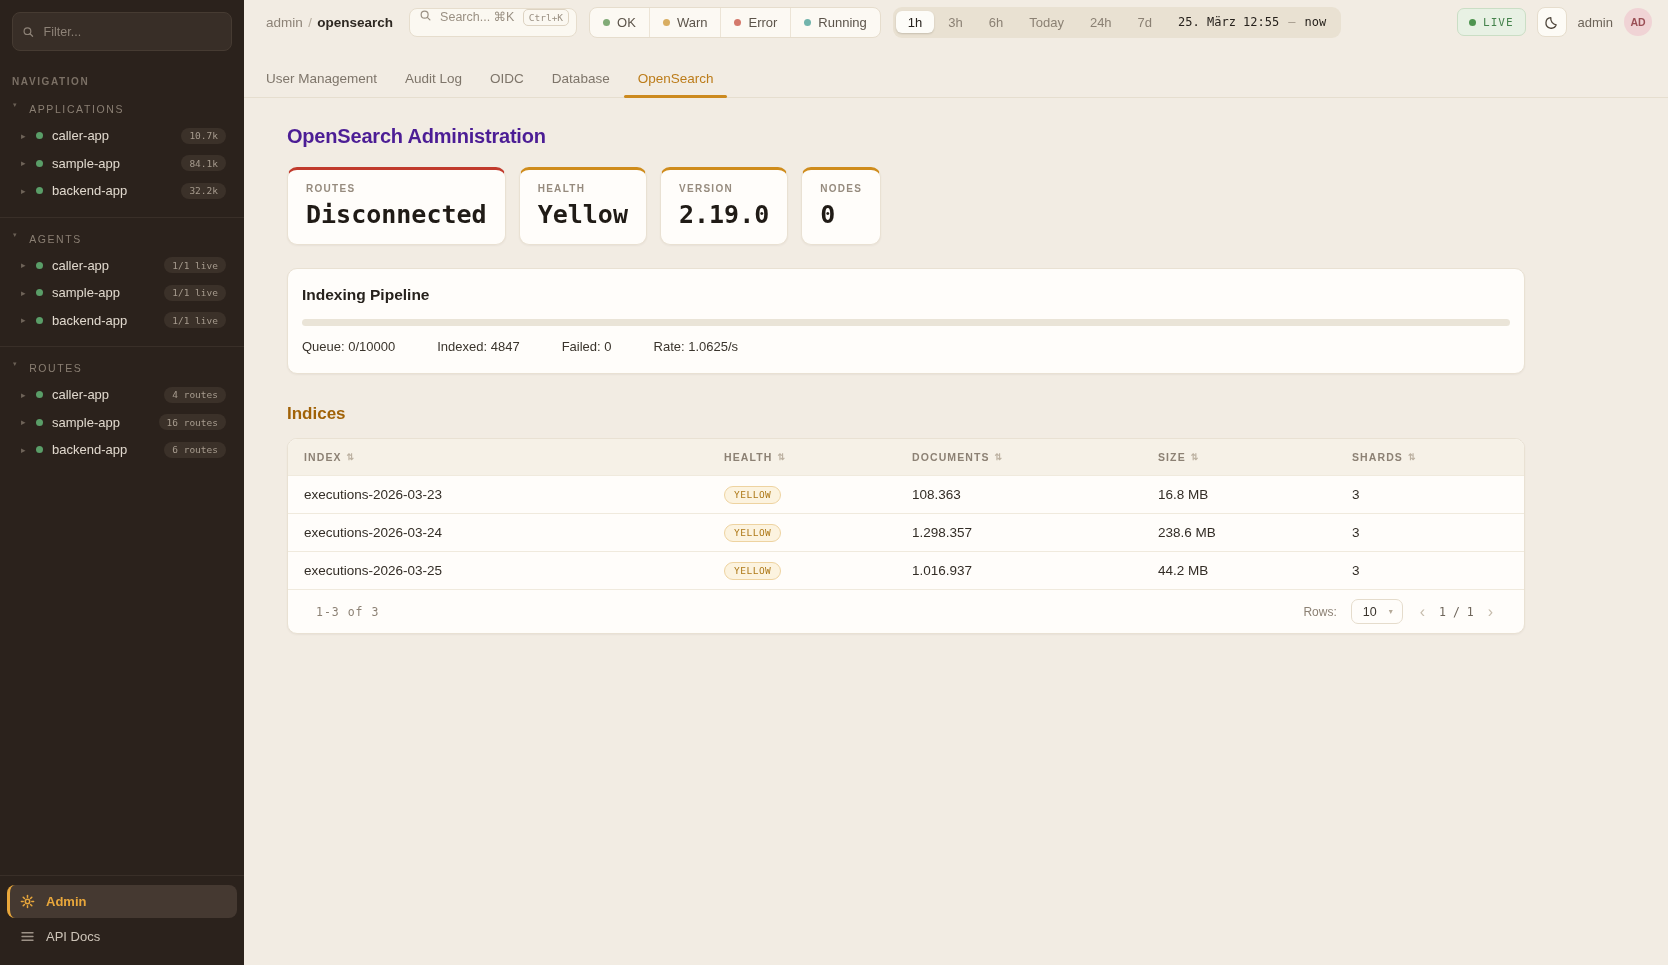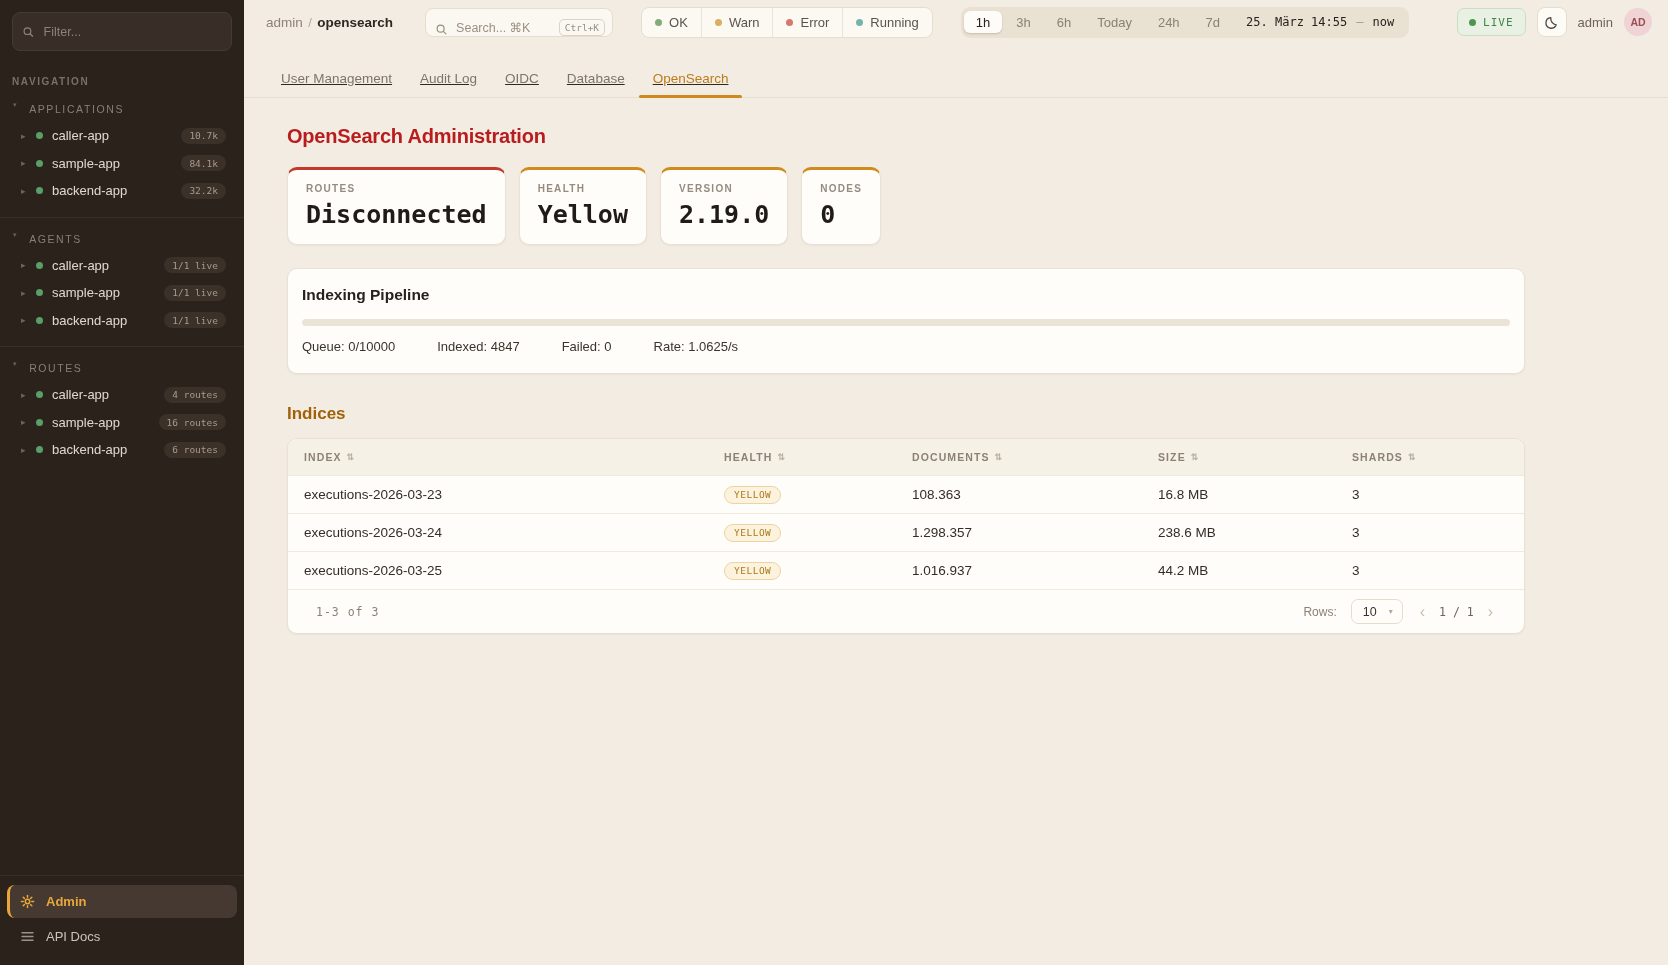--- a/index.html
+++ b/index.html
@@ -32,51 +32,51 @@
   .sidebar-footer { margin-top:auto; border-top:1px solid #392f28; padding:9px 7px 12px; display:flex; flex-direction:column; gap:2px; }
   .footer-item { display:flex; align-items:center; gap:11px; height:33px; padding:0 13px; border-radius:8px; font-size:13px; color:#cdc4b8; cursor:pointer; }
   .footer-item svg { flex:0 0 auto; }
   .footer-item.active { background:#453931; color:#e9a73b; border-left:3px solid #e9a73b; padding-left:10px; font-weight:600; }
   .footer-item .fi-icon { color:#9d9287; display:flex; }
   .footer-item.active .fi-icon { color:#e9a73b; }
 
   
   .main { flex:1; display:flex; flex-direction:column; min-width:0; }
 
-  .topbar { height:44px; display:flex; align-items:center; padding:0 16px 0 22px; gap:28px; flex:0 0 auto; }
+  .topbar { height:44px; display:flex; align-items:center; padding:0 16px 0 22px; gap:12px; flex:0 0 auto; }
   .crumb-parent { font-size:13.5px; color:#8d8377; cursor:pointer; }
   .crumb-sep { color:#b3a99b; font-size:13px; margin:0 1px; }
   .crumb-current { font-size:13.5px; color:#2e2822; font-weight:700; }
-  .searchbox { width:188px; height:29px; background:#fbf8f1; border:1px solid #e6ddcd; border-radius:8px; display:flex; align-items:flex-end; gap:6px; padding:0 7px 0 9px; margin-left:4px; }
+  .searchbox { width:168px; height:29px; background:#fbf8f1; border:1px solid #e6ddcd; border-radius:8px; display:flex; align-items:flex-start; gap:6px; padding:0 7px 0 9px; margin-left:4px; }
   .searchbox input { flex:1; min-width:0; border:0; background:transparent; outline:0; font-size:12.5px; color:#6e6458; font-family:inherit; }
   .searchbox input::placeholder { color:#9a9083; }
   .kbd { border:1px solid #ddd3c2; border-radius:5px; font-family:"DejaVu Sans Mono",monospace; font-size:9.5px; color:#9a9083; padding:2px 5px; white-space:nowrap; }
   .chip-group { display:flex; background:#fcf9f3; border:1px solid #e6ddcd; border-radius:8px; overflow:hidden; height:31px; align-items:stretch; }
   .chip { display:flex; align-items:center; gap:7px; padding:0 13px; font-size:13px; color:#5c544a; border-right:1px solid #ece4d6; cursor:pointer; }
   .chip:last-child { border-right:0; }
   .chip-dot { width:7px; height:7px; border-radius:50%; }
   .seg { display:flex; align-items:center; background:#e9e1d2; border-radius:9px; padding:3px; height:31px; }
   .seg-btn { padding:3.5px 12px; border-radius:6px; font-size:13px; color:#8b8174; cursor:pointer; white-space:nowrap; }
   .seg-btn.active { background:#fdfcf8; color:#27221d; font-weight:400; box-shadow:0 1px 2px rgba(60,50,30,.2); }
   .seg-date { font-family:"DejaVu Sans Mono",monospace; font-size:12px; color:#27221d; padding:0 12px 0 14px; display:flex; gap:9px; align-items:center; white-space:nowrap; }
   .seg-dash { color:#a2988a; }
   .top-right { margin-left:auto; display:flex; align-items:center; gap:11px; }
   .live { display:flex; align-items:center; gap:7px; background:#e8f1e4; border:1px solid #cadec5; border-radius:7px; padding:0 11px; height:28px; font-family:"DejaVu Sans Mono",monospace; font-size:11px; letter-spacing:1px; color:#45834c; cursor:pointer; }
   .live-dot { width:7px; height:7px; border-radius:50%; background:#4f9450; }
   .theme-btn { width:30px; height:30px; background:#fdfbf6; border:1px solid #e6ddcd; border-radius:8px; display:flex; align-items:center; justify-content:center; cursor:pointer; color:#4f463c; }
   .user-name { font-size:13px; color:#6e655a; }
   .avatar { width:28px; height:28px; border-radius:50%; background:#f0d3d5; color:#9a4e55; font-size:10.5px; font-weight:700; display:flex; align-items:center; justify-content:center; cursor:pointer; }
 
-  .tabs { display:flex; padding-left:23px; border-bottom:1px solid #e6decf; margin-top:17px; flex:0 0 auto;text-decoration:underline; }
+  .tabs { display:flex; padding-left:8px; border-bottom:1px solid #e6decf; margin-top:17px; flex:0 0 auto; }
   .tab { padding:10px 14px 11px; font-size:13.5px; color:#7e756a; cursor:pointer; position:relative; white-space:nowrap; }
   .tab.active { color:#bc7c1a; font-weight:500; }
   .tab.active::after { content:""; position:absolute; left:0; right:0; bottom:-1px; height:3px; background:#cc8a1f; border-radius:2px; }
 
   .content { padding-left:43px; width:1281px; }
-  .page-title { font-size:20px; font-weight:700; color:#b91c1c; margin:27px 0 19px; letter-spacing:-.2px; }
+  .page-title { font-size:20px; font-weight:700; color:#4c1d95; margin:27px 0 19px; letter-spacing:-.2px; }
 
   .stat-cards { display:flex; gap:13px; }
   .stat-card { background:#fffdfa; border:1px solid #e9e1d3; border-top:3px solid #cf8c1c; border-radius:10px; padding:13px 18px 15px; box-shadow:0 1px 2px rgba(90,75,50,.06); }
   .stat-label { font-size:10px; font-weight:700; letter-spacing:1.3px; color:#968b7e; margin-bottom:6px; }
   .stat-value { font-family:"DejaVu Sans Mono",monospace; font-size:25px; font-weight:700; color:#201b16; white-space:nowrap; }
 
   .panel { background:#fffdfa; border:1px solid #e9e1d3; border-radius:10px; box-shadow:0 1px 2px rgba(90,75,50,.06); width:1238px; }
   .pipeline { margin-top:23px; padding:17px 14px 19px; }
   .panel-title { font-size:15.5px; font-weight:700; color:#27221d; margin:0 0 15px; }
   .progress-track { height:7px; background:#eae4d7; border-radius:4px; overflow:hidden; }
@@ -290,21 +290,21 @@
 
           <span class="seg-btn">6h</span>
 
           <span class="seg-btn">Today</span>
 
           <span class="seg-btn">24h</span>
 
           <span class="seg-btn">7d</span>
         </span>
       <span class="seg-date">
-        <span>25. März 14:55</span>
+        <span>25. März 12:55</span>
         <span class="seg-dash">—</span>
         <span>now</span>
       </span>
     </div>
 
     <div class="top-right">
       <div class="live">
         <span class="live-dot"></span>
         <span>LIVE</span>
       </div>

